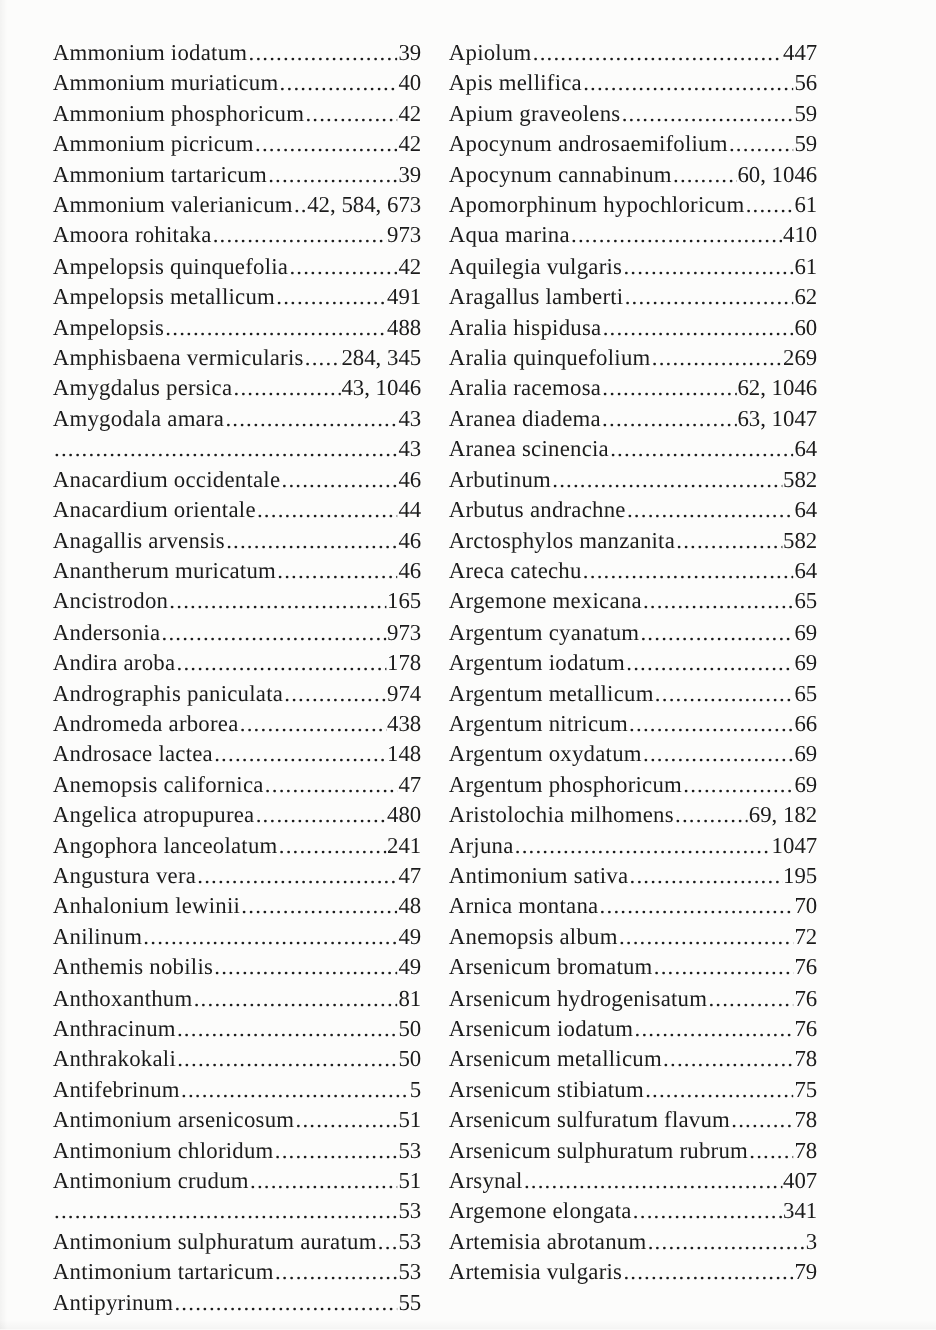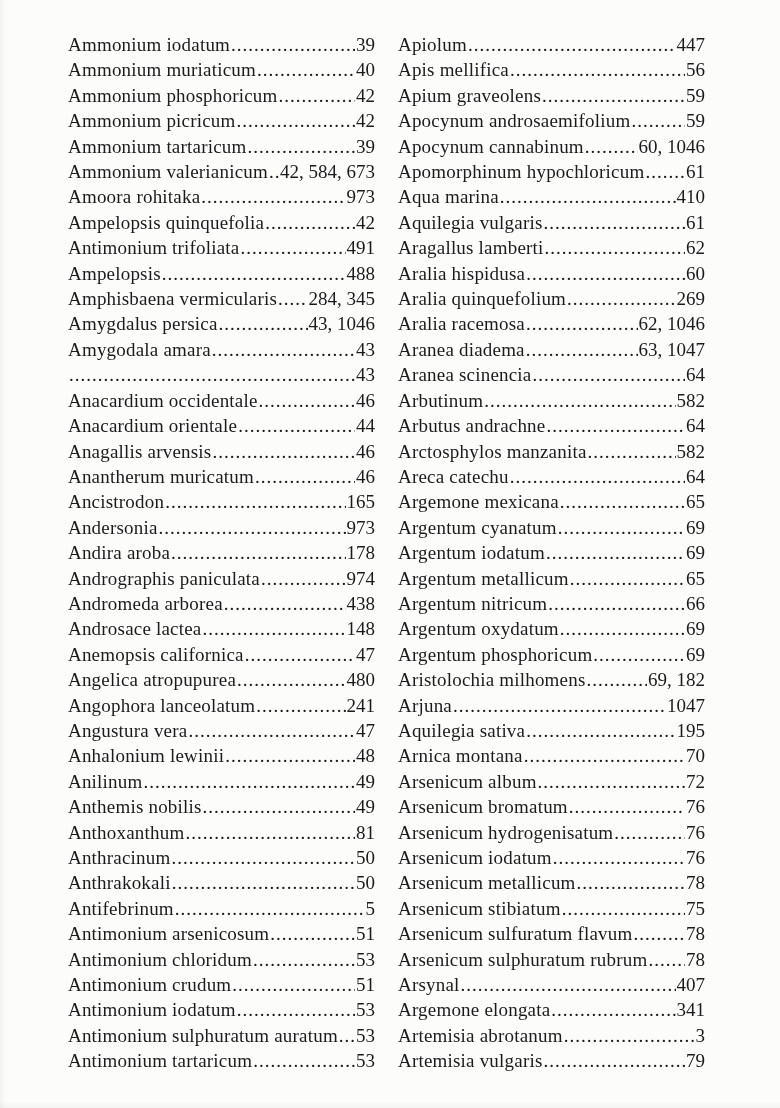--- a/index.html
+++ b/index.html
@@ -11,21 +11,21 @@
     height: 1108px;
     background: #fcfcfb;
     overflow: hidden;
     font-family: "Liberation Serif", "DejaVu Serif", serif;
     color: #1b1b1b;
   }
   .page {
     box-sizing: border-box;
     width: 780px;
     height: 1108px;
-    padding: 32px 0 0 68px;
+    padding: 32px 0 0 44px;
     display: flex;
     gap: 23px;
     background:
       linear-gradient(90deg, rgba(0,0,0,0.04) 0, rgba(0,0,0,0) 6px),
       linear-gradient(0deg, rgba(0,0,0,0.03) 0, rgba(0,0,0,0) 8px);
   }
   .col {
     width: 307px;
     flex: 0 0 307px;
   }
@@ -94,21 +94,21 @@
         <span class="name">Amoora rohitaka</span>
         <span class="dots"></span>
         <span class="pages">973</span>
       </div>
       <div class="row">
         <span class="name">Ampelopsis quinquefolia</span>
         <span class="dots"></span>
         <span class="pages">42</span>
       </div>
       <div class="row">
-        <span class="name">Antimonium trifoliata</span>
+        <span class="name">Ampelopsis metallicum</span>
         <span class="dots"></span>
         <span class="pages">491</span>
       </div>
       <div class="row">
         <span class="name">Ampelopsis</span>
         <span class="dots"></span>
         <span class="pages">488</span>
       </div>
       <div class="row">
         <span class="name">Amphisbaena vermicularis</span>
@@ -243,33 +243,37 @@
         <span class="name">Antimonium chloridum</span>
         <span class="dots"></span>
         <span class="pages">53</span>
       </div>
       <div class="row">
         <span class="name">Antimonium crudum</span>
         <span class="dots"></span>
         <span class="pages">51</span>
       </div>
       <div class="row">
-        <span class="name">Antimonium iodatum</span>
         <span class="dots"></span>
         <span class="pages">53</span>
       </div>
       <div class="row">
         <span class="name">Antimonium sulphuratum auratum</span>
         <span class="dots"></span>
         <span class="pages">53</span>
       </div>
       <div class="row">
         <span class="name">Antimonium tartaricum</span>
         <span class="dots"></span>
         <span class="pages">53</span>
+      </div>
+      <div class="row">
+        <span class="name">Antipyrinum</span>
+        <span class="dots"></span>
+        <span class="pages">55</span>
       </div>
     </div>
   <div class="col">
       <div class="row">
         <span class="name">Apiolum</span>
         <span class="dots"></span>
         <span class="pages">447</span>
       </div>
       <div class="row">
         <span class="name">Apis mellifica</span>
@@ -395,31 +399,31 @@
         <span class="name">Aristolochia milhomens</span>
         <span class="dots"></span>
         <span class="pages">69, 182</span>
       </div>
       <div class="row">
         <span class="name">Arjuna</span>
         <span class="dots"></span>
         <span class="pages">1047</span>
       </div>
       <div class="row">
-        <span class="name">Aquilegia sativa</span>
+        <span class="name">Antimonium sativa</span>
         <span class="dots"></span>
         <span class="pages">195</span>
       </div>
       <div class="row">
         <span class="name">Arnica montana</span>
         <span class="dots"></span>
         <span class="pages">70</span>
       </div>
       <div class="row">
-        <span class="name">Arsenicum album</span>
+        <span class="name">Anemopsis album</span>
         <span class="dots"></span>
         <span class="pages">72</span>
       </div>
       <div class="row">
         <span class="name">Arsenicum bromatum</span>
         <span class="dots"></span>
         <span class="pages">76</span>
       </div>
       <div class="row">
         <span class="name">Arsenicum hydrogenisatum</span>

